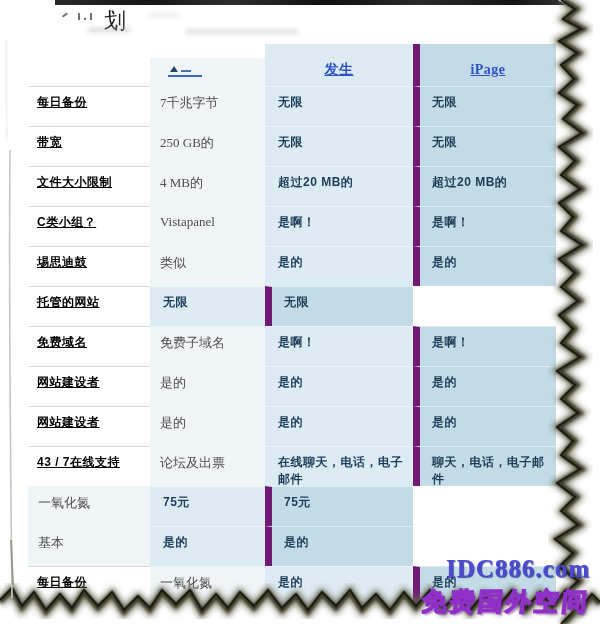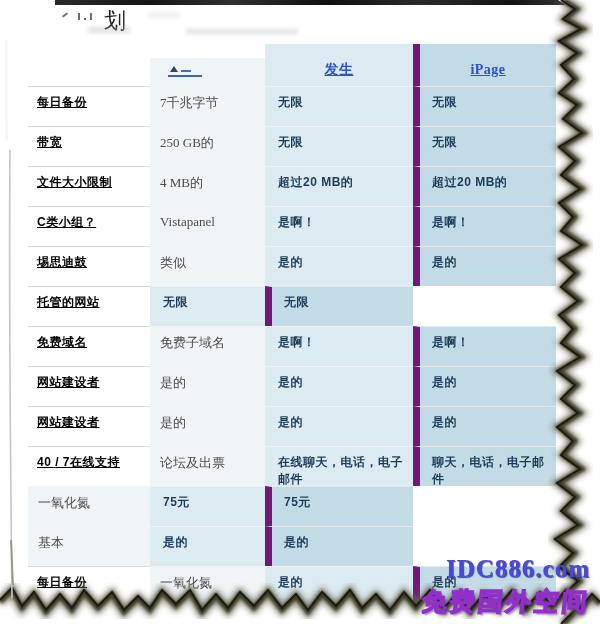--- a/index.html
+++ b/index.html
@@ -163,21 +163,21 @@
         <div class="cell cell-c3">是的</div>
         <div class="cell cell-c4">是的</div>
       </div>
       <div class="trow">
         <div class="cell cell-label">网站建设者</div>
         <div class="cell cell-c2">是的</div>
         <div class="cell cell-c3">是的</div>
         <div class="cell cell-c4">是的</div>
       </div>
       <div class="trow">
-        <div class="cell cell-label">40 / 7在线支持</div>
+        <div class="cell cell-label">43 / 7在线支持</div>
         <div class="cell cell-c2">论坛及出票</div>
         <div class="cell cell-c3">在线聊天，电话，电子邮件</div>
         <div class="cell cell-c4">聊天，电话，电子邮件</div>
       </div>
       <div class="trow">
         <div class="cell cell-c2">一氧化氮</div>
         <div class="cell cell-c3">75元</div>
         <div class="cell cell-c4">75元</div>
       </div>
       <div class="trow">

